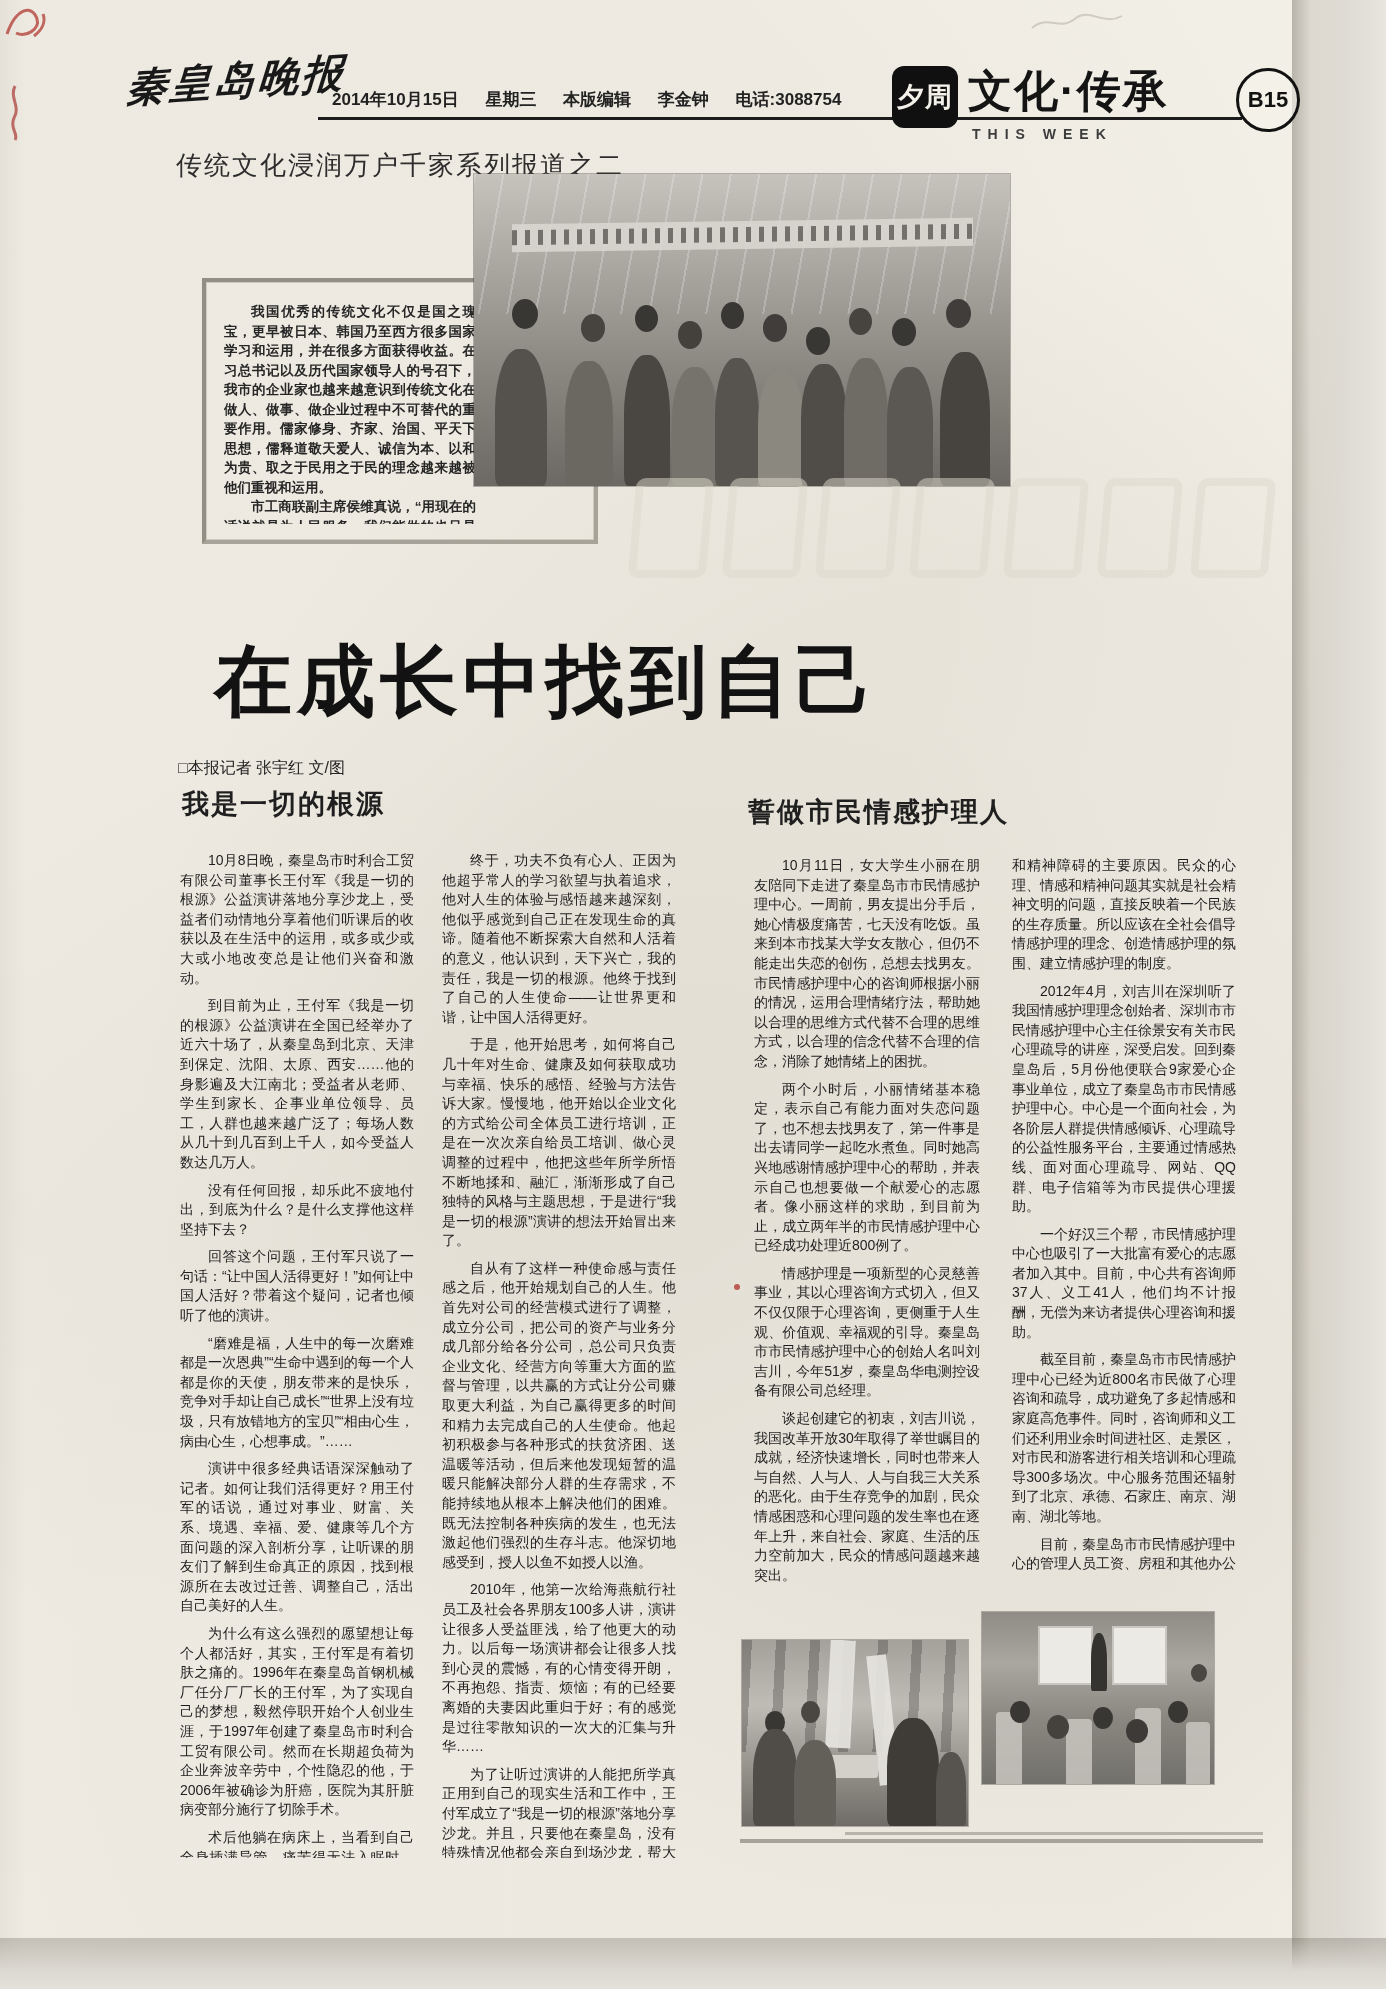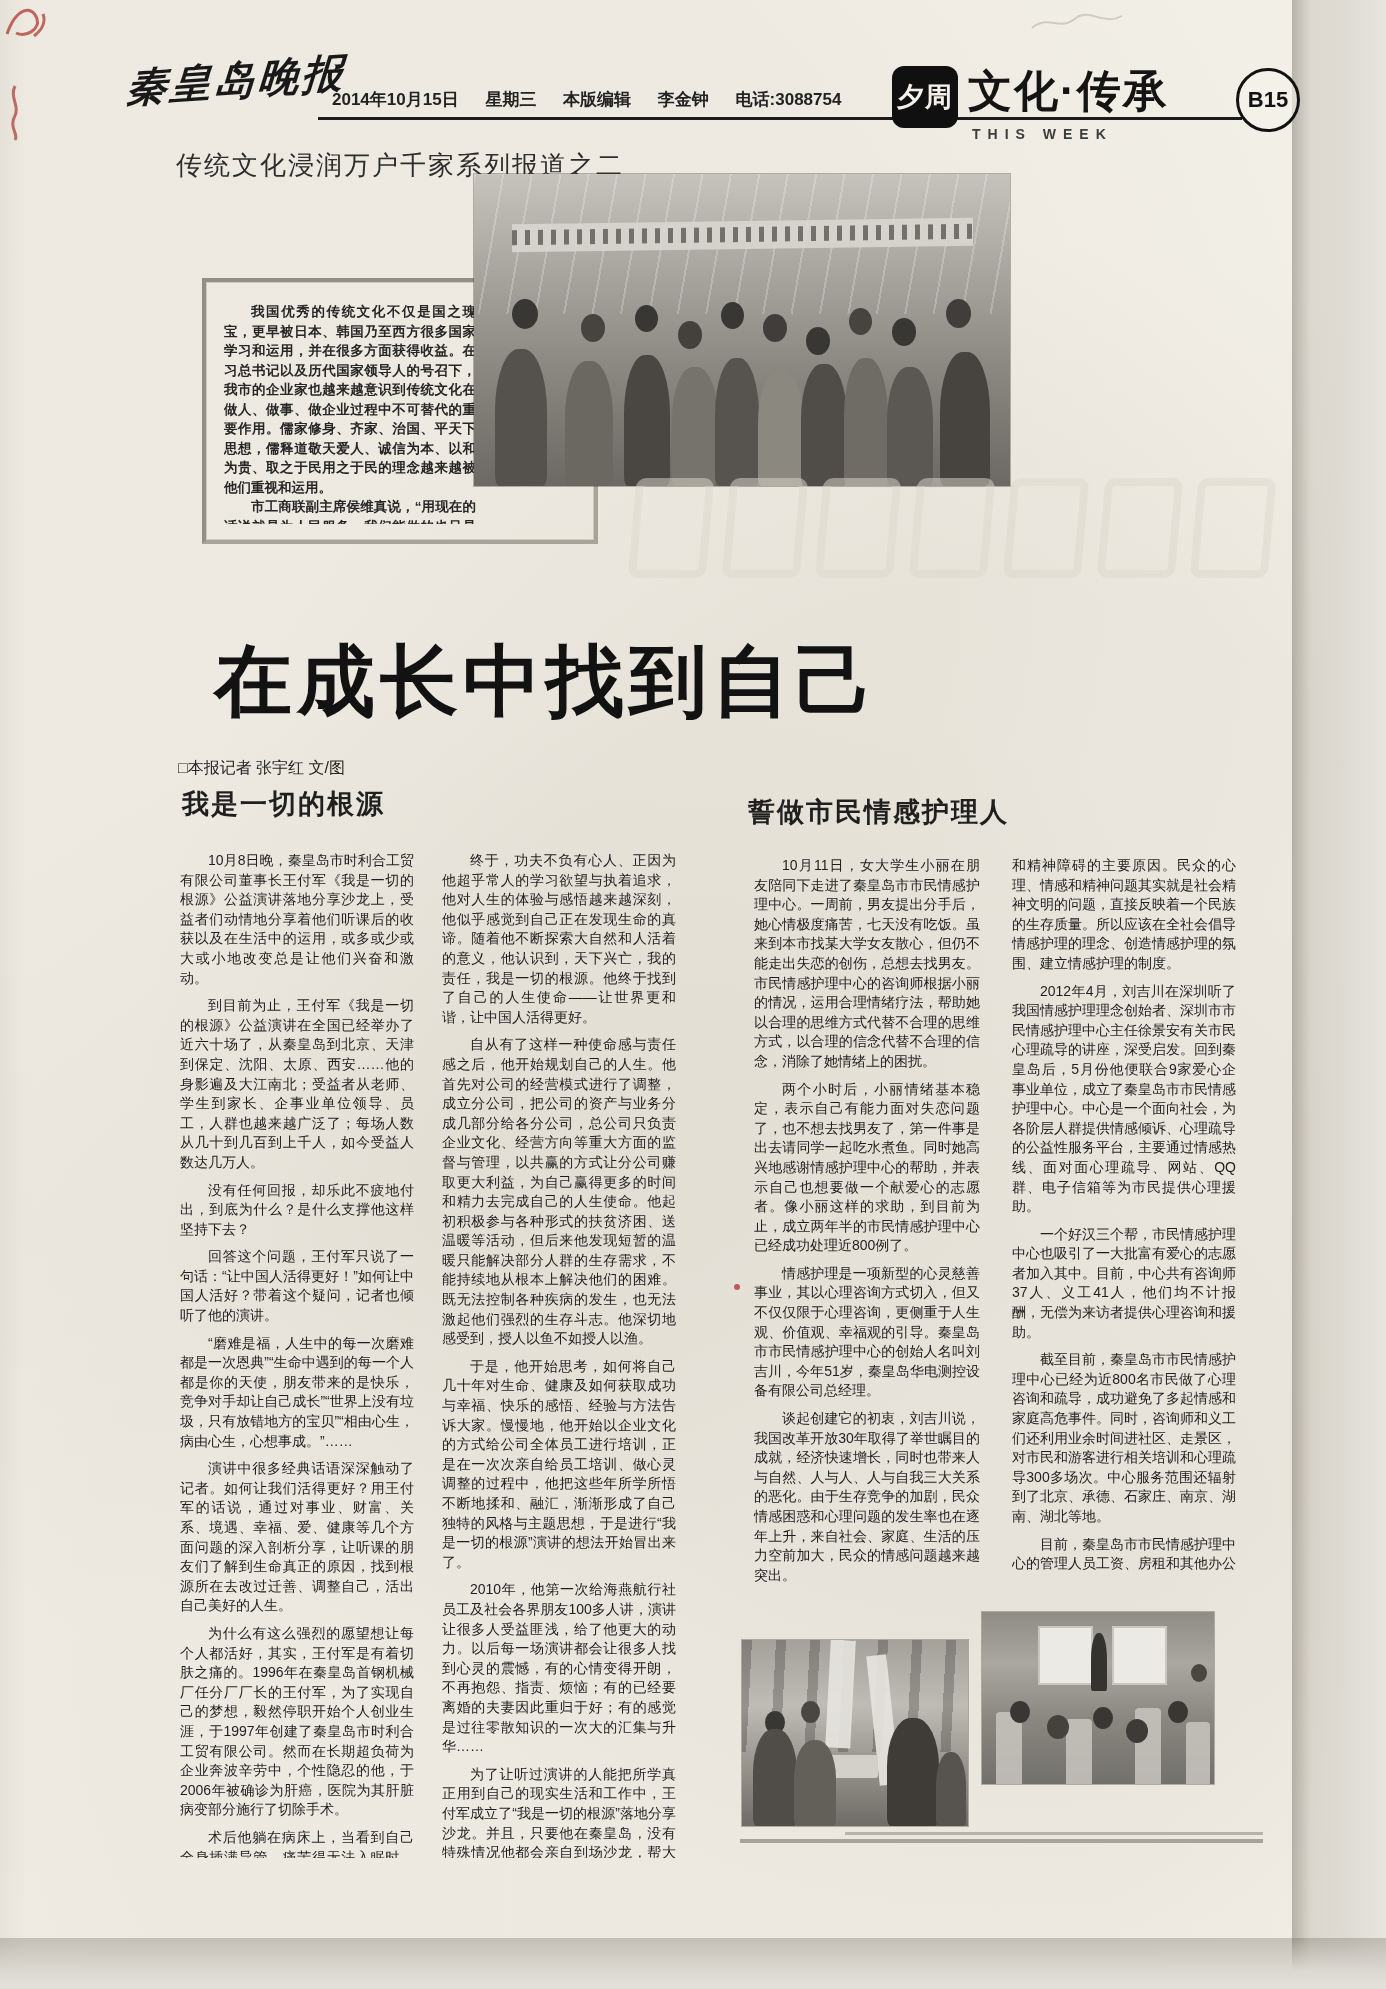--- a/index.html
+++ b/index.html
@@ -185,22 +185,22 @@
         <p>到目前为止，王付军《我是一切的根源》公益演讲在全国已经举办了近六十场了，从秦皇岛到北京、天津到保定、沈阳、太原、西安……他的身影遍及大江南北；受益者从老师、学生到家长、企事业单位领导、员工，人群也越来越广泛了；每场人数从几十到几百到上千人，如今受益人数达几万人。</p>
         <p>没有任何回报，却乐此不疲地付出，到底为什么？是什么支撑他这样坚持下去？</p>
         <p>回答这个问题，王付军只说了一句话：“让中国人活得更好！”如何让中国人活好？带着这个疑问，记者也倾听了他的演讲。</p>
         <p>“磨难是福，人生中的每一次磨难都是一次恩典”“生命中遇到的每一个人都是你的天使，朋友带来的是快乐，竞争对手却让自己成长”“世界上没有垃圾，只有放错地方的宝贝”“相由心生，病由心生，心想事成。”……</p>
         <p>演讲中很多经典话语深深触动了记者。如何让我们活得更好？用王付军的话说，通过对事业、财富、关系、境遇、幸福、爱、健康等几个方面问题的深入剖析分享，让听课的朋友们了解到生命真正的原因，找到根源所在去改过迁善、调整自己，活出自己美好的人生。</p>
         <p>为什么有这么强烈的愿望想让每个人都活好，其实，王付军是有着切肤之痛的。1996年在秦皇岛首钢机械厂任分厂厂长的王付军，为了实现自己的梦想，毅然停职开始个人创业生涯，于1997年创建了秦皇岛市时利合工贸有限公司。然而在长期超负荷为企业奔波辛劳中，个性隐忍的他，于2006年被确诊为肝癌，医院为其肝脏病变部分施行了切除手术。</p>
         <p>术后他躺在病床上，当看到自己全身插满导管，痛苦得无法入眠时，他开始深刻思考：为什么自己会得上这样一种病？人活着究竟什么才是最重要的……也正因为有生病期间对生命本质的深入思考，出院后，他开始孜孜不倦地研读各种生命科学、疾病健康、心灵成长及儒释道精典国学等方面的书籍，参加北大国学班等各种心灵成长等培训课程。</p>
       </div>
     <div class="col col-2">
         <p>终于，功夫不负有心人、正因为他超乎常人的学习欲望与执着追求，他对人生的体验与感悟越来越深刻，他似乎感觉到自己正在发现生命的真谛。随着他不断探索大自然和人活着的意义，他认识到，天下兴亡，我的责任，我是一切的根源。他终于找到了自己的人生使命——让世界更和谐，让中国人活得更好。</p>
+        <p>于是，他开始思考，如何将自己几十年对生命、健康及如何获取成功与幸福、快乐的感悟、经验与方法告诉大家。慢慢地，他开始以企业文化的方式给公司全体员工进行培训，正是在一次次亲自给员工培训、做心灵调整的过程中，他把这些年所学所悟不断地揉和、融汇，渐渐形成了自己独特的风格与主题思想，于是进行“我是一切的根源”演讲的想法开始冒出来了。</p>
         <p>自从有了这样一种使命感与责任感之后，他开始规划自己的人生。他首先对公司的经营模式进行了调整，成立分公司，把公司的资产与业务分成几部分给各分公司，总公司只负责企业文化、经营方向等重大方面的监督与管理，以共赢的方式让分公司赚取更大利益，为自己赢得更多的时间和精力去完成自己的人生使命。他起初积极参与各种形式的扶贫济困、送温暖等活动，但后来他发现短暂的温暖只能解决部分人群的生存需求，不能持续地从根本上解决他们的困难。既无法控制各种疾病的发生，也无法激起他们强烈的生存斗志。他深切地感受到，授人以鱼不如授人以渔。</p>
-        <p>于是，他开始思考，如何将自己几十年对生命、健康及如何获取成功与幸福、快乐的感悟、经验与方法告诉大家。慢慢地，他开始以企业文化的方式给公司全体员工进行培训，正是在一次次亲自给员工培训、做心灵调整的过程中，他把这些年所学所悟不断地揉和、融汇，渐渐形成了自己独特的风格与主题思想，于是进行“我是一切的根源”演讲的想法开始冒出来了。</p>
         <p>2010年，他第一次给海燕航行社员工及社会各界朋友100多人讲，演讲让很多人受益匪浅，给了他更大的动力。以后每一场演讲都会让很多人找到心灵的震憾，有的心情变得开朗，不再抱怨、指责、烦恼；有的已经要离婚的夫妻因此重归于好；有的感觉是过往零散知识的一次大的汇集与升华……</p>
         <p>为了让听过演讲的人能把所学真正用到自己的现实生活和工作中，王付军成立了“我是一切的根源”落地分享沙龙。并且，只要他在秦皇岛，没有特殊情况他都会亲自到场沙龙，帮大家答疑解惑。每次沙龙气氛都非常热烈，有很多的人在那里得到王老师耐心地讲解与帮助。现在，王付军被人们亲切地称为王老师，感恩他的粉丝，追随他奉献爱心、不断付出的人也越聚越多。</p>
       </div>
 
     <div class="sec-heading right">誓做市民情感护理人</div>
     <div class="col col-3">
         <p>10月11日，女大学生小丽在朋友陪同下走进了秦皇岛市市民情感护理中心。一周前，男友提出分手后，她心情极度痛苦，七天没有吃饭。虽来到本市找某大学女友散心，但仍不能走出失恋的创伤，总想去找男友。市民情感护理中心的咨询师根据小丽的情况，运用合理情绪疗法，帮助她以合理的思维方式代替不合理的思维方式，以合理的信念代替不合理的信念，消除了她情绪上的困扰。</p>
         <p>两个小时后，小丽情绪基本稳定，表示自己有能力面对失恋问题了，也不想去找男友了，第一件事是出去请同学一起吃水煮鱼。同时她高兴地感谢情感护理中心的帮助，并表示自己也想要做一个献爱心的志愿者。像小丽这样的求助，到目前为止，成立两年半的市民情感护理中心已经成功处理近800例了。</p>
         <p>情感护理是一项新型的心灵慈善事业，其以心理咨询方式切入，但又不仅仅限于心理咨询，更侧重于人生观、价值观、幸福观的引导。秦皇岛市市民情感护理中心的创始人名叫刘吉川，今年51岁，秦皇岛华电测控设备有限公司总经理。</p>
         <p>谈起创建它的初衷，刘吉川说，我国改革开放30年取得了举世瞩目的成就，经济快速增长，同时也带来人与自然、人与人、人与自我三大关系的恶化。由于生存竞争的加剧，民众情感困惑和心理问题的发生率也在逐年上升，来自社会、家庭、生活的压力空前加大，民众的情感问题越来越突出。</p>

